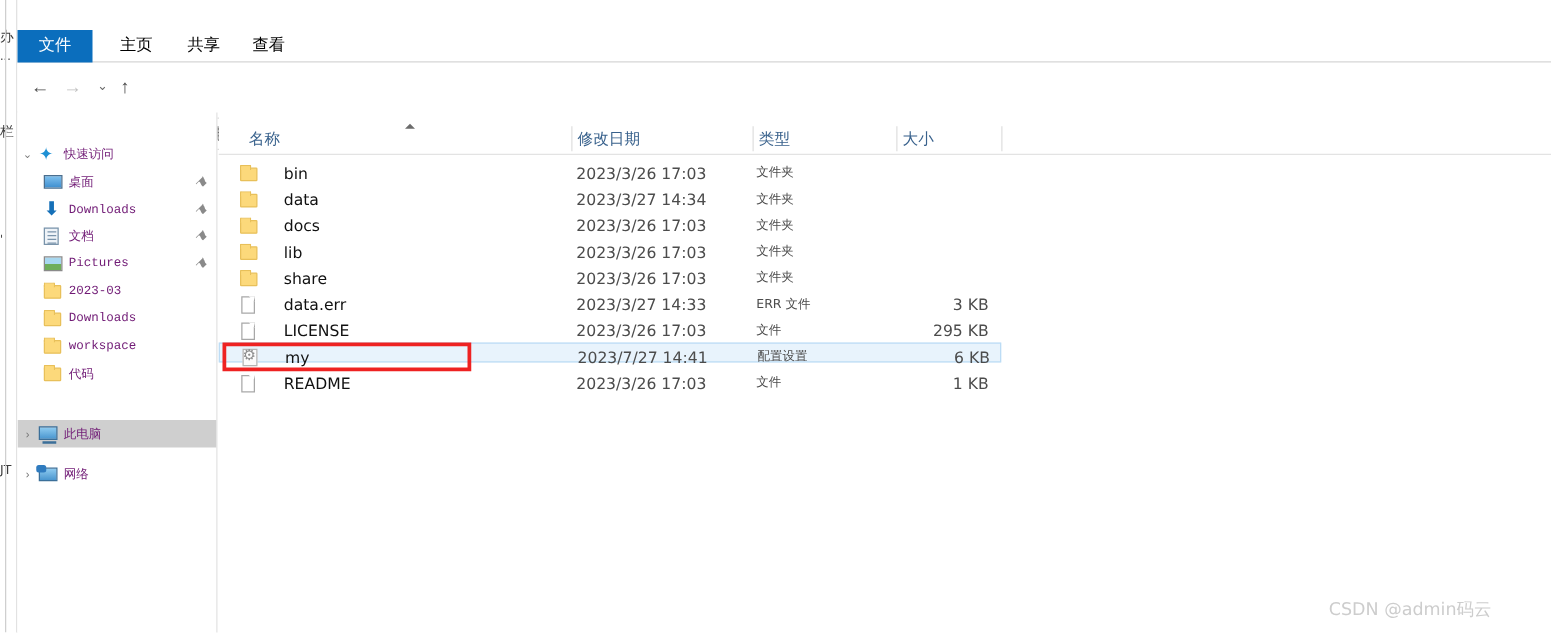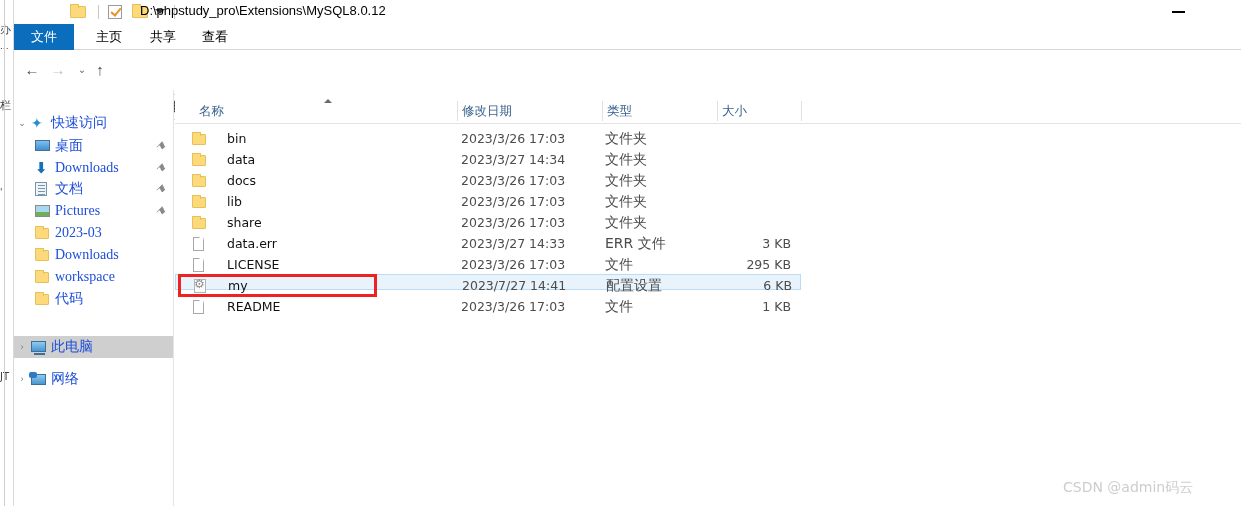--- a/index.html
+++ b/index.html
@@ -269,24 +269,24 @@
     color: #767676;
     flex: none;
   }
   .snode .sico {
     width: 18px; height: 16px;
     flex: none;
     position: relative;
     margin-right: 3px;
   }
   .snode .slabel {
-    font-size: 14px;
-    color: #1d4ed8;
-    white-space: nowrap;
-    font-family: Liberation Serif, serif;
+    font-size: 10px;
+    color: #701a75;
+    white-space: nowrap;
+    font-family: Liberation Mono, monospace;
   }
   .snode .pin {
     position: absolute;
     right: 8px;
     font-size: 11px;
     color: #8a8a8a;
     transform: rotate(45deg);
   }
 
   
@@ -447,21 +447,21 @@
     height: 21px; line-height: 21px;
     font-size: 12.5px;
     color: #4c4c4c;
     white-space: nowrap;
     font-family: "DejaVu Sans", sans-serif;
   }
   .frow .ftype {
     position: absolute;
     left: 430px; top: 0;
     height: 21px; line-height: 21px;
-    font-size: 14px;
+    font-size: 10px;
     color: #4c4c4c;
     white-space: nowrap;
     font-family: "DejaVu Sans", sans-serif;
   }
   .frow .fsize {
     position: absolute;
     left: 500px; width: 116px;
     top: 0; height: 21px; line-height: 21px;
     font-size: 12.5px;
     color: #4c4c4c;
@@ -550,34 +550,20 @@
   <div class="frag-txt" style="top:24px;">办</div>
   <div class="frag-txt" style="top:40px;font-size:9px;">...</div>
   <div class="frag-txt" style="top:100px;">栏</div>
   <div class="frag-txt" style="top:186px;font-size:9px;">'</div>
   <div class="frag-txt" style="top:371px;font-size:10px;">JT</div>
   <div class="frag-line" style="top:0px;height:506px;"></div>
 </div>
 
 <div id="explorer">
 
-  <div id="titlebar">
-    <div class="qat" style="left:56px;">
-      <div class="folder-ico"></div>
-    </div>
-    <div class="qat-sep" style="left:84px;"></div>
-    <div class="check-ico" style="left:94px;"></div>
-    <div class="qat" style="left:118px;">
-      <div class="folder-ico"></div>
-    </div>
-    <div class="dropcaret" style="left:141px;"></div>
-    <div class="qat-sep" style="left:160px;"></div>
-    <div id="title-text">D:\phpstudy_pro\Extensions\MySQL8.0.12</div>
-    <div id="minimize-btn"></div>
-  </div>
 
   <div id="ribbon">
     <div class="rtab active" style="left:0px;width:60px;">文件</div>
     <div class="rtab" style="left:68px;width:54px;">主页</div>
     <div class="rtab" style="left:122px;width:54px;">共享</div>
     <div class="rtab" style="left:174px;width:54px;">查看</div>
   </div>
 
   <div id="navbar">
     <div class="navbtn" style="left:6px;">←</div>

